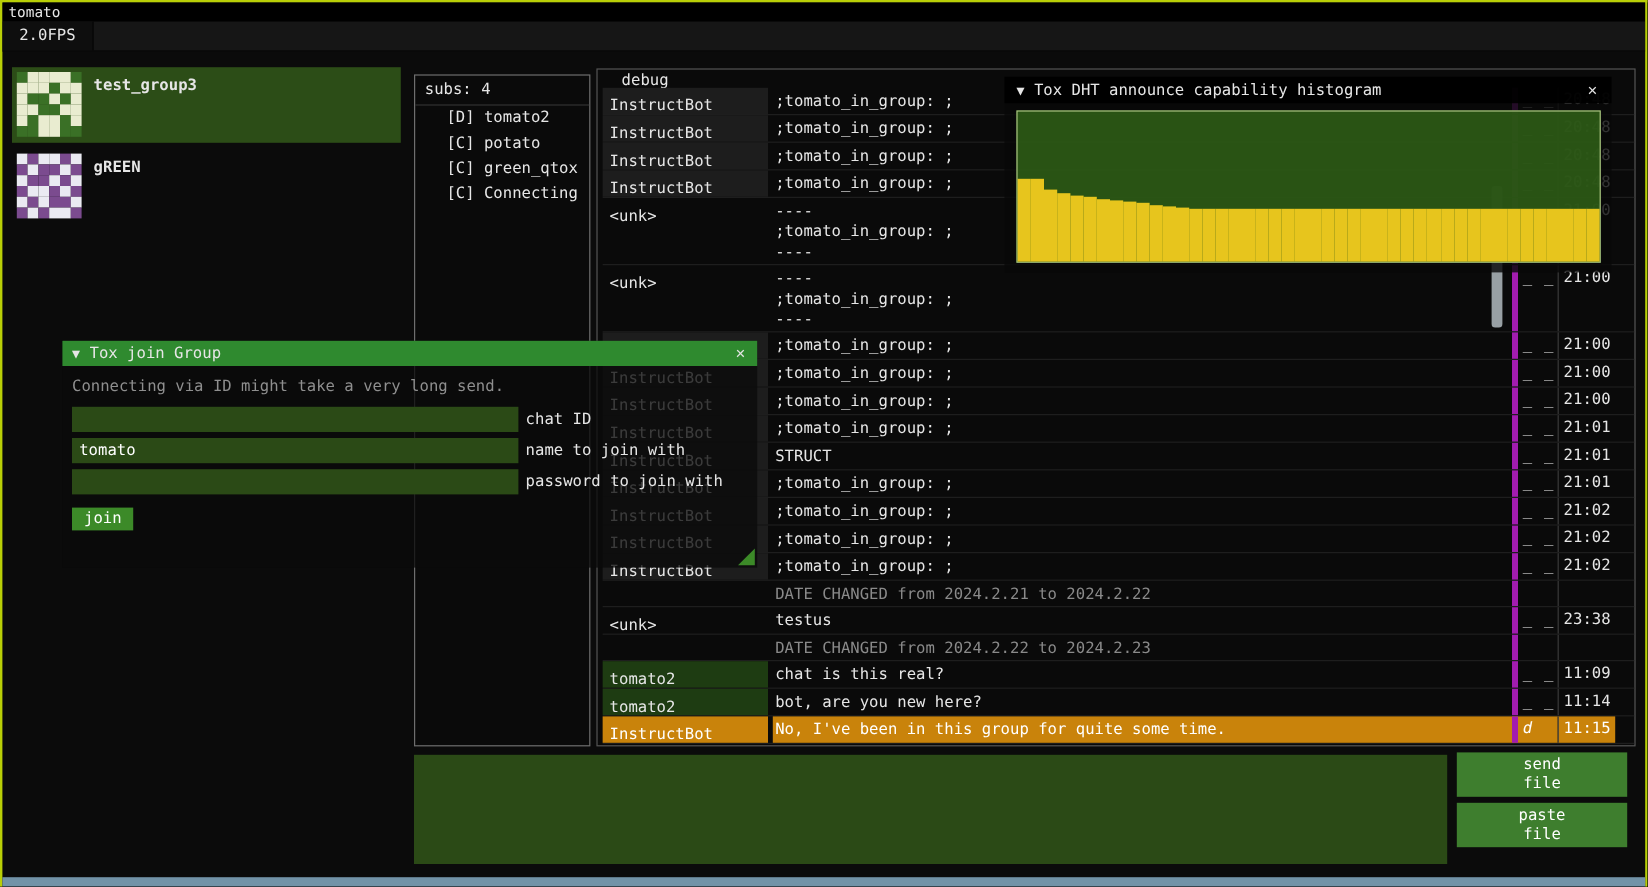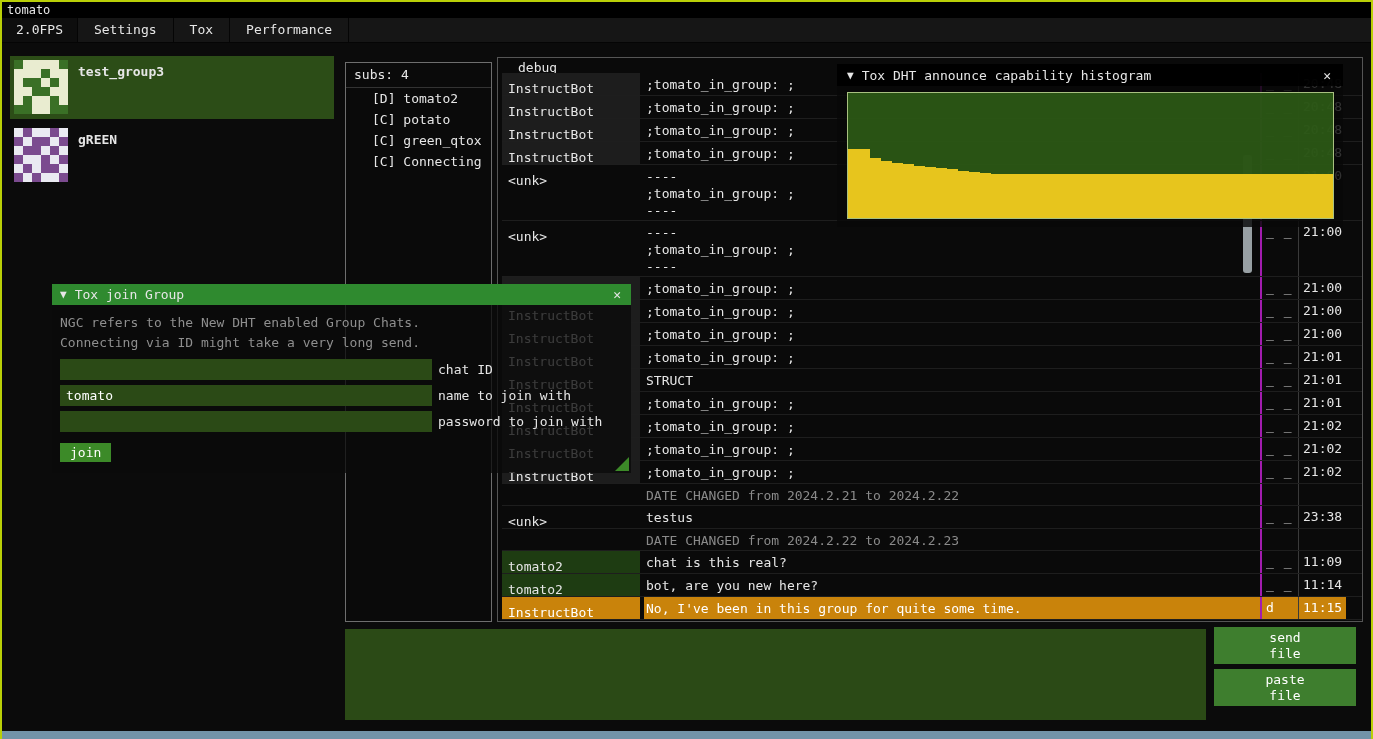--- a/index.html
+++ b/index.html
@@ -28,21 +28,21 @@
   .chat-rows{position:absolute;left:4px;right:0;top:15px;bottom:1px;overflow:hidden;}
   .crow{display:flex;align-items:stretch;height:23px;border-bottom:1px solid #1e1e1e;padding-right:16px;}
   .crow.multi{height:56px;}
   .crow.date{height:22px;}
   .cname{flex:0 0 138px;padding:8px 6px 0;white-space:nowrap;overflow:hidden;margin-right:4px;}
   .nbot .cname{background:#1d1d1d;}
   .ngreen .cname{background:var(--row-green,#1e3c12);}
   .cmsg{flex:1;padding:3px 2px 0 2px;line-height:17px;overflow:hidden;}
   .cmsg div{white-space:pre;}
   .crow.date .cmsg{color:#8a8a8a;}
-  .cmarks{flex:0 0 38px;border-left:2px solid #a21caf;padding:3px 0 0 4px;color:#cfcfcf;letter-spacing:1px;white-space:nowrap;overflow:hidden;}
+  .cmarks{flex:0 0 38px;border-left:5px solid #a21caf;padding:3px 0 0 4px;color:#cfcfcf;letter-spacing:1px;white-space:nowrap;overflow:hidden;font-style:italic;}
   .ctime{flex:0 0 48px;border-left:1px solid #3a3a3a;padding:3px 0 0 4px;white-space:nowrap;}
   .hl-orange .cname,.hl-orange .cmsg,.hl-orange .cmarks,.hl-orange .ctime{background:var(--orange,#c9830b);color:#fff;}
   .scroll-thumb{position:absolute;left:745px;top:97px;width:9px;height:118px;background:#98a0a4;border-radius:3px;z-index:5;cursor:grab;}
 
   .composer{position:absolute;left:343px;top:627px;width:861px;height:91px;background:var(--dark-green,#2b4a16);border:none;outline:none;resize:none;color:#fff;font:inherit;padding:6px;}
   .file-btn{position:absolute;left:1212px;width:142px;height:37px;background:var(--accent-green,#3e7e2e);color:#fff;border:none;font:inherit;line-height:16px;white-space:pre-line;text-align:center;cursor:pointer;}
   .file-btn.send{top:625px;}
   .file-btn.paste{top:667px;}
 
   .hist-window{position:absolute;left:835px;top:62px;width:506px;height:163px;z-index:20;background:rgba(8,8,8,0.82);}
@@ -71,25 +71,20 @@
 <body>
 
 <div id="app" style="--frame: #b9cf07; --accent-green: #3e7e2e; --dark-green: #2b4a16; --selected-green: #2c4d17; --row-green: #1e3c12; --orange: #c9830b; --bar-yellow: #e7c51d; --chart-green: #2e5c16; --bottom-strip: #7293a8;">
 
   <div class="titlebar">
     <span>tomato</span>
   </div>
 
   <div class="menubar">
     <div class="fps">2.0FPS</div>
-    <div class="menu-items">
-        <div class="menu-item">Settings</div>
-        <div class="menu-item">Tox</div>
-        <div class="menu-item">Performance</div>
-      </div>
   </div>
 
   <div class="group-list">
       <div class="group-row selected">
         <div class="group-avatar">
           <div style="background: rgb(58, 112, 38);"></div>
           <div style="background: rgb(233, 236, 208);"></div>
           <div style="background: rgb(233, 236, 208);"></div>
           <div style="background: rgb(233, 236, 208);"></div>
           <div style="background: rgb(233, 236, 208);"></div>
@@ -417,21 +412,20 @@
     </div>
   </div>
 
   <div class="join-dialog">
     <div class="dialog-titlebar">
       <span class="arrow">▼</span>
       <span class="dialog-title">Tox join Group</span>
       <span class="close-x">✕</span>
     </div>
     <div class="join-body">
-      <div class="hint">NGC refers to the New DHT enabled Group Chats.</div>
       <div class="hint">Connecting via ID might take a very long send.</div>
       <div class="join-fields">
           <div class="field-row">
             <input class="text-input" type="text" style="">
             <div class="field-label">chat ID</div>
           </div>
           <div class="field-row">
             <input class="text-input" type="text" value="tomato" style="">
             <div class="field-label">name to join with</div>
           </div>

